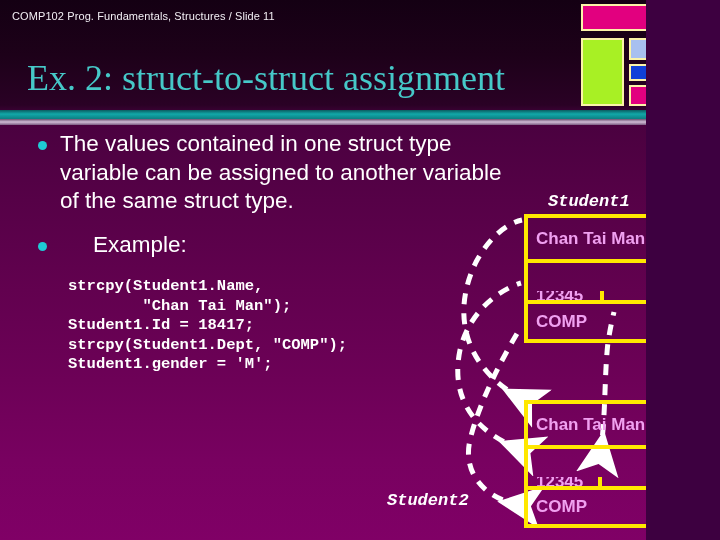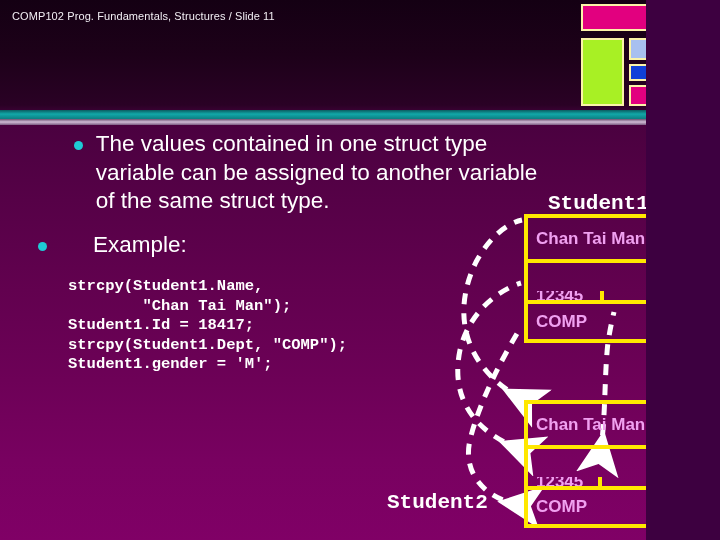--- a/index.html
+++ b/index.html
@@ -73,56 +73,57 @@
   .srow + .srow{border-top:4px solid #ffe800;}
   .cell{
     box-sizing:border-box;display:flex;align-items:center;
     color:#f0a0f0;font-size:17px;font-weight:bold;
     padding:0 8px;overflow:hidden;white-space:nowrap;
   }
   .cell.right{justify-content:flex-end;}
   .cell.split-left{border-right:4px solid #ffe800;margin-top:28px;}
   .slabel{
     position:absolute;color:#ffffff;font-weight:bold;
-    font-family:"Liberation Mono", monospace;font-size:21px;white-space:nowrap;
+    font-family:"Liberation Mono", monospace;font-size:17px;white-space:nowrap;font-style:italic;
   }
   .pagenum{
     position:absolute;color:#b07ab0;font-size:12px;
   }
   svg.arrows{position:absolute;left:0;top:0;width:720px;height:540px;pointer-events:none;}
 </style>
 </head>
 <body>
 
 <div id="slide">
 
   <div class="band-teal"></div>
   <div class="band-lav"></div>
 
   <div class="hdr">COMP102 Prog. Fundamentals, Structures / Slide 11</div>
 
+  <div class="title">Ex. 2: struct-to-struct assignment</div>
 
   <div class="deco" style="left:0;top:0;width:720px;height:112px;">
 
     <div class="bx magenta" style="left:581px;top:4px;width:134px;height:27px;"></div>
 
     <div class="bx green" style="left:581px;top:38px;width:43px;height:68px;"></div>
 
     <div class="bx blue-sq" style="left:629px;top:38px;width:20px;height:22px;"></div>
     <div class="bx blue-sq" style="left:651px;top:38px;width:20px;height:22px;"></div>
     <div class="bx blue-sq" style="left:673px;top:38px;width:20px;height:22px;"></div>
     <div class="bx blue-sq" style="left:695px;top:38px;width:20px;height:22px;"></div>
 
     <div class="bx blue-bar" style="left:629px;top:64px;width:86px;height:17px;"></div>
 
     <div class="bx magenta" style="left:629px;top:85px;width:40px;height:21px;"></div>
     <div class="bx magenta" style="left:674px;top:85px;width:41px;height:21px;"></div>
   </div>
 
-  <div class="bullet-row" style="left:38px;top:130px;width:535px;justify-content:center;">
+  <div class="bullet-row" style="left:38px;top:130px;width:535px;">
     <div class="dot"></div>
     <div class="btext">The values contained in one struct type
 variable can be assigned to another variable
 of the same struct type.</div>
   </div>
 
   <div class="bullet-row" style="left:38px;top:231px;width:420px;gap:33px;">
     <div class="dot"></div>
     <div class="btext">Example:</div>
   </div>

